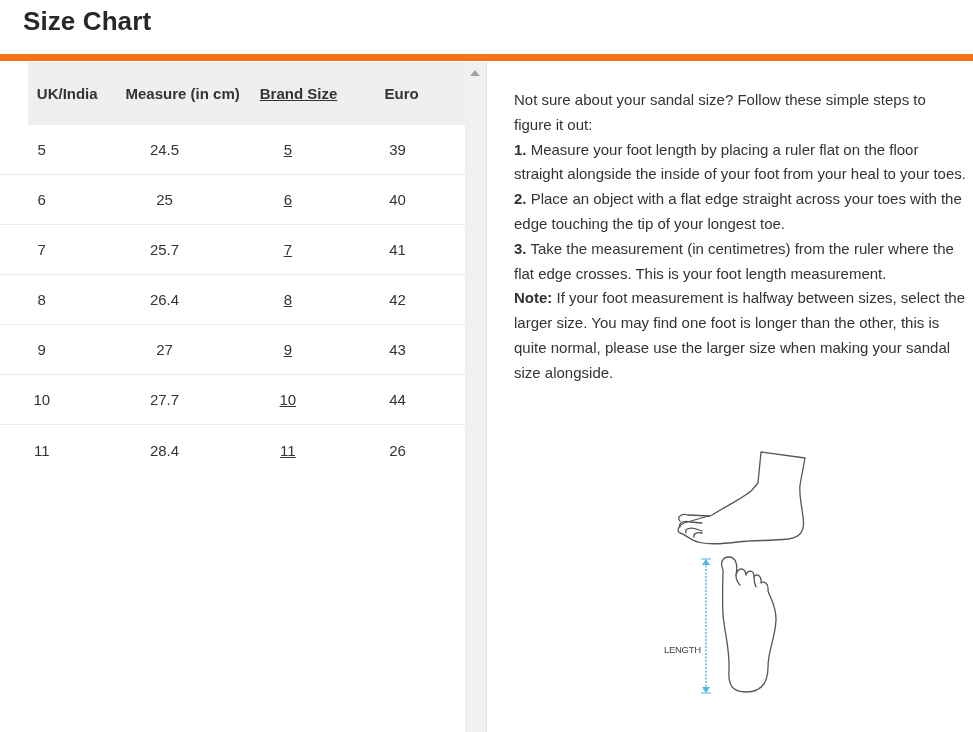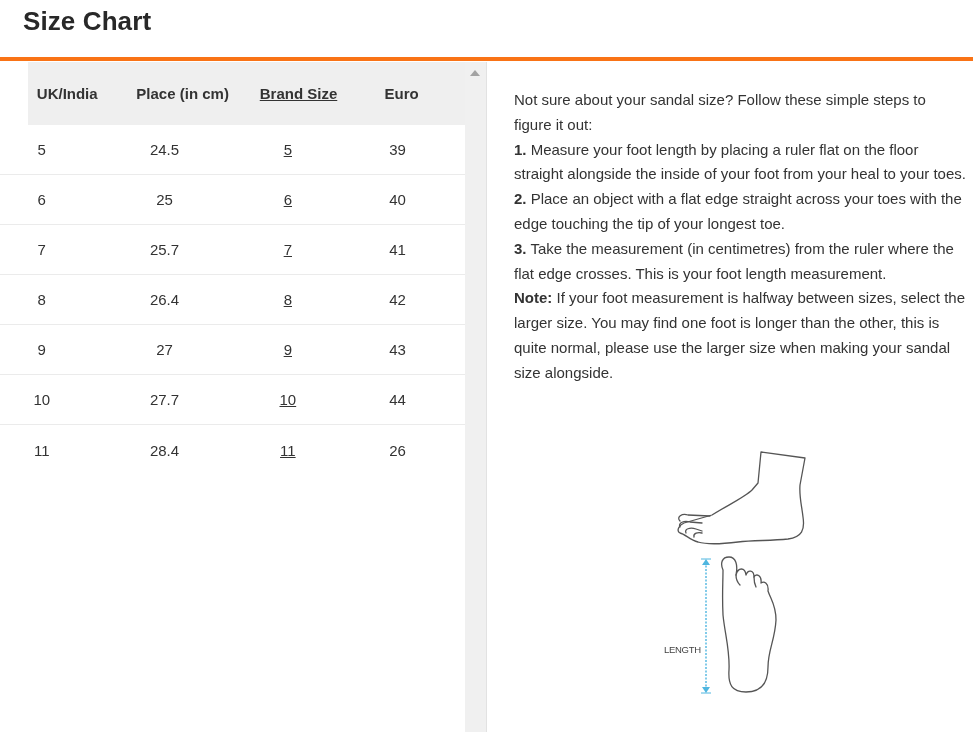--- a/index.html
+++ b/index.html
@@ -1,19 +1,19 @@
 <!DOCTYPE html>
 <html><head>
 <meta charset="utf-8">
 <style>
   * { box-sizing: border-box; margin: 0; padding: 0; }
   html, body { width: 973px; height: 732px; overflow: hidden; background: #ffffff; }
   body { font-family: "Liberation Sans", "DejaVu Sans", sans-serif; color: #282828; position: relative; }
 
-  .title-bar { position: absolute; left: 0; top: 0; width: 973px; height: 61px; border-bottom: 4px solid #f97316; }
+  .title-bar { position: absolute; left: 0; top: 0; width: 973px; height: 61px; border-bottom: 7px solid #f97316; }
   .page-title { position: absolute; left: 23px; top: 6px; font-size: 26px; font-weight: 700; color: #282828; letter-spacing: 0.1px; }
 
   .table-pane { position: absolute; left: 0; top: 62px; width: 465px; height: 670px; overflow: hidden; background: #ffffff; }
   .thead { display: flex; height: 63px; background: #efefef; align-items: center; margin-left: 28px; }
   .th { font-size: 15px; font-weight: 700; color: #333; text-align: center; }
   .row { display: flex; height: 50px; align-items: center; border-bottom: 1px solid #ebebeb; }
   .row.last { border-bottom: none; }
   .td { font-size: 15px; color: #333; text-align: center; }
   .c1 { width: 86px; }
   .c2 { width: 167px; }
@@ -32,21 +32,21 @@
 </head>
 <body>
 
 <div class="title-bar">
   <h1 class="page-title">Size Chart</h1>
 </div>
 
 <div class="table-pane">
   <div class="thead">
     <div class="th c1">UK/India</div>
-    <div class="th c2">Place (in cm)</div>
+    <div class="th c2">Measure (in cm)</div>
     <div class="th c3">Brand Size</div>
     <div class="th c4">Euro</div>
   </div>
 
   <div class="row">
     <div class="td c1">5</div>
     <div class="td c2">24.5</div>
     <div class="td c3">5</div>
     <div class="td c4">39</div>
   </div>

